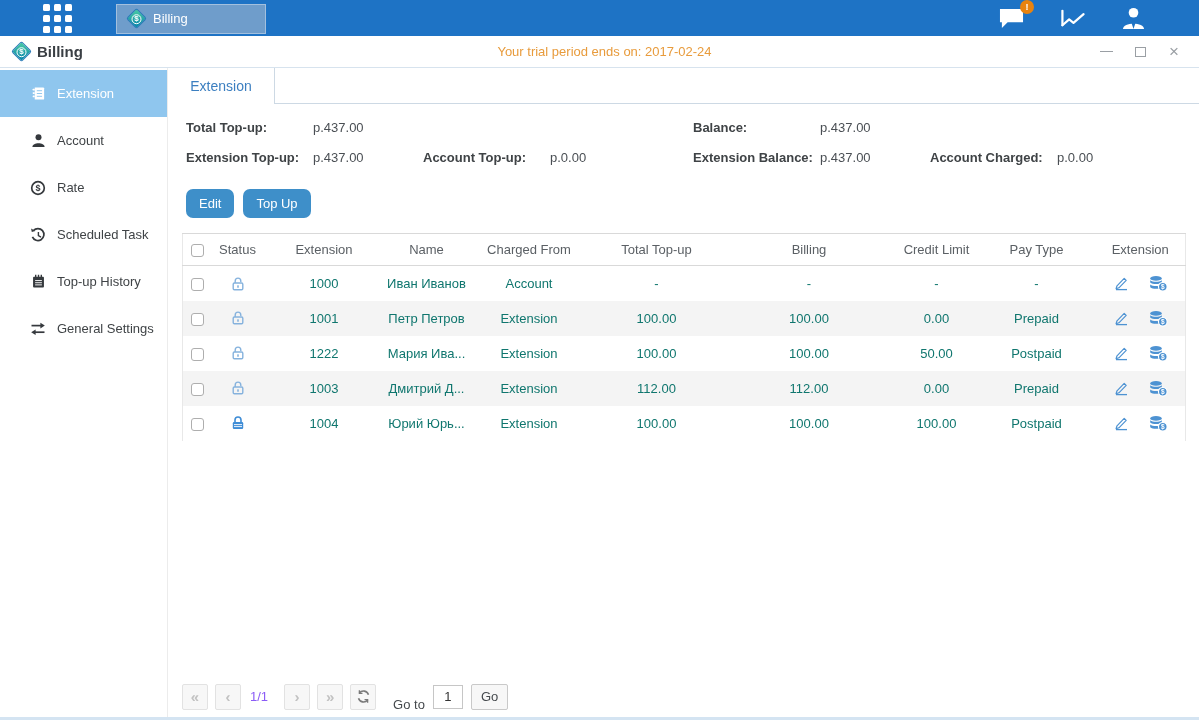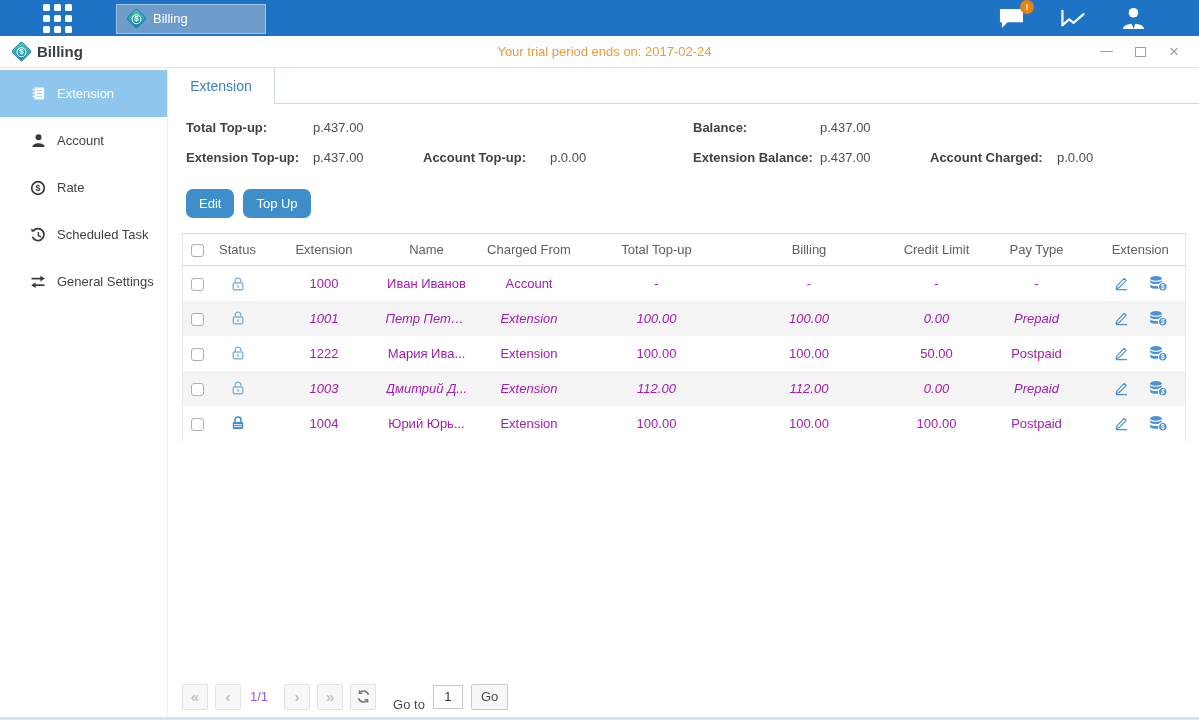--- a/index.html
+++ b/index.html
@@ -45,22 +45,22 @@
 
   .summary { margin-top:16px; display:grid; grid-template-columns:237px 270px 237px auto; grid-row-gap:15px; font-size:13px; padding-left:4px; flex:0 0 auto; }
   .kv .k { display:inline-block; width:127px; font-weight:bold; color:#3f4346; }
   .kv .v { color:#4a4f54; }
 
   .toolbar { margin-top:24px; display:flex; gap:9px; padding-left:4px; flex:0 0 auto; }
   .btn-primary { background:#3e8fc9; color:#fff; border:none; border-radius:7px; font-size:13px; font-family:"Liberation Sans",sans-serif; padding:7px 13px; cursor:pointer; }
 
   table { margin-top:15px; width:1003px; table-layout:fixed; border-collapse:collapse; border-left:1px solid #e8e8e8; border-right:1px solid #e8e8e8; flex:0 0 auto; }
   th { height:32px; font-weight:normal; font-size:13px; color:#5b6065; border-top:1px solid #d9d9d9; border-bottom:1px solid #d9d9d9; text-align:center; white-space:nowrap; }
-  td { height:35px; font-size:13px; color:#a21caf; text-align:center; white-space:nowrap; overflow:hidden; text-overflow:ellipsis; }
-  tr.alt td { background:#f4f4f4;font-style:italic; }
+  td { height:35px; font-size:13px; color:#0f766e; text-align:center; white-space:nowrap; overflow:hidden; text-overflow:ellipsis; }
+  tr.alt td { background:#f4f4f4; }
   .checkbox { display:inline-block; width:13px; height:13px; border:1px solid #aeaeae; border-radius:3px; background:#fff; vertical-align:middle; cursor:pointer; }
   .lock { display:inline-flex; vertical-align:middle; }
   .op { display:inline-flex; vertical-align:middle; margin:0 7px; cursor:pointer; }
 
   
   .pagination { margin-top:auto; padding-bottom:5px; display:flex; align-items:center; font-size:13px; color:#45494d; flex:0 0 auto; }
   .pg-btn { width:26px; height:26px; background:#f7f7f7; border:1px solid #e2e2e2; border-radius:2px; display:flex; align-items:center; justify-content:center; margin-right:7px; cursor:pointer; color:#c2c2c2; font-size:15px; font-weight:bold; line-height:1; }
   .pg-text { margin:0 16px 0 2px; color:#8b5cf6; }
   .goto-label { margin:16px 8px 0 10px; }
   .goto-input { width:30px; height:24px; border:1px solid #c6c6c6; text-align:center; font-size:13px; font-family:"Liberation Sans",sans-serif; color:#333; }
@@ -173,20 +173,38 @@
       </div>
       <div class="side-item">
         <span class="sicon">
           <svg width="16" height="16" viewBox="0 0 16 16" fill="none" stroke="currentColor">
             <path d="M3.4 3.6a6 6 0 1 1-1 6.3" stroke-width="1.7"></path>
             <path d="M8.4 5v3.6l2.6 1.5" stroke-width="1.4"></path>
             <path d="M1.1 1.5l.7 3.6 3.4-1.1z" fill="currentColor" stroke="none"></path>
           </svg>
         </span>
         <span>Scheduled Task</span>
+      </div>
+      <div class="side-item">
+        <span class="sicon">
+          <svg width="15" height="15" viewBox="0 0 16 16">
+            <rect x="2.2" y="2.8" width="11.6" height="11.6" rx="1" fill="currentColor"></rect>
+            <g stroke="currentColor" stroke-width="1.5">
+                <line x1="5" y1="0.8" x2="5" y2="3.5"></line>
+                <line x1="8" y1="0.8" x2="8" y2="3.5"></line>
+                <line x1="11" y1="0.8" x2="11" y2="3.5"></line>
+              </g>
+            <g class="icon-lines" stroke-width="1">
+                <line x1="4.4" y1="7" x2="11.6" y2="7"></line>
+                <line x1="4.4" y1="9.3" x2="11.6" y2="9.3"></line>
+                <line x1="4.4" y1="11.6" x2="11.6" y2="11.6"></line>
+              </g>
+          </svg>
+        </span>
+        <span>Top-up History</span>
       </div>
       <div class="side-item">
         <span class="sicon">
           <svg width="16" height="16" viewBox="0 0 16 16" fill="currentColor">
             <line x1="1.5" y1="4.6" x2="11" y2="4.6" stroke="currentColor" stroke-width="1.7"></line>
             <path d="M10.4 1.8L14.8 4.6 10.4 7.4z"></path>
             <line x1="14.5" y1="11.2" x2="5" y2="11.2" stroke="currentColor" stroke-width="1.7"></line>
             <path d="M5.6 8.4L1.2 11.2 5.6 14z"></path>
           </svg>
         </span>

